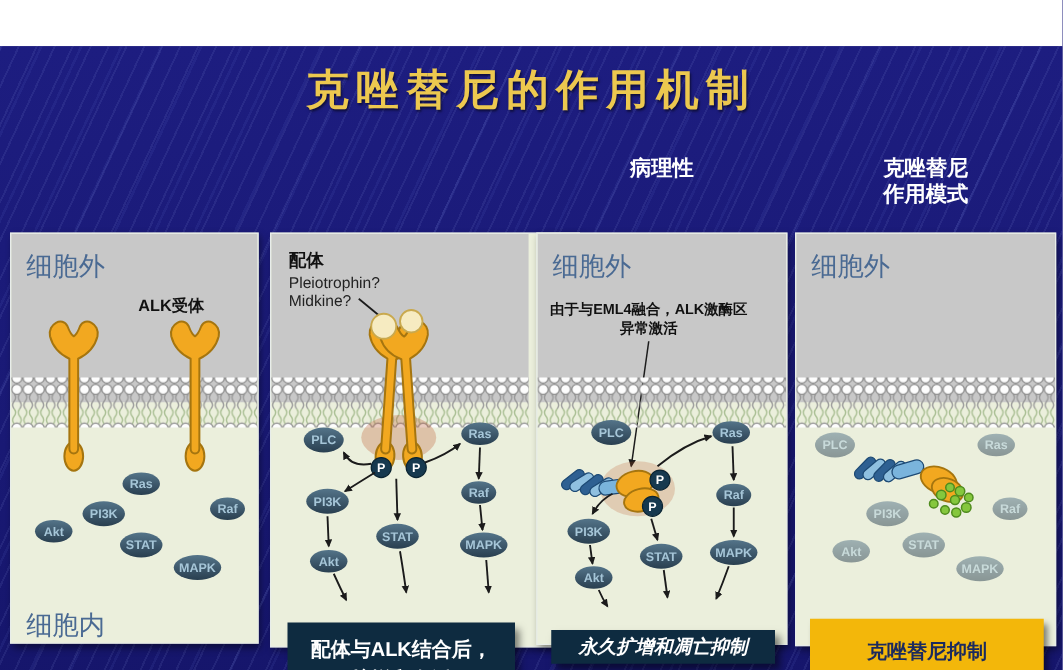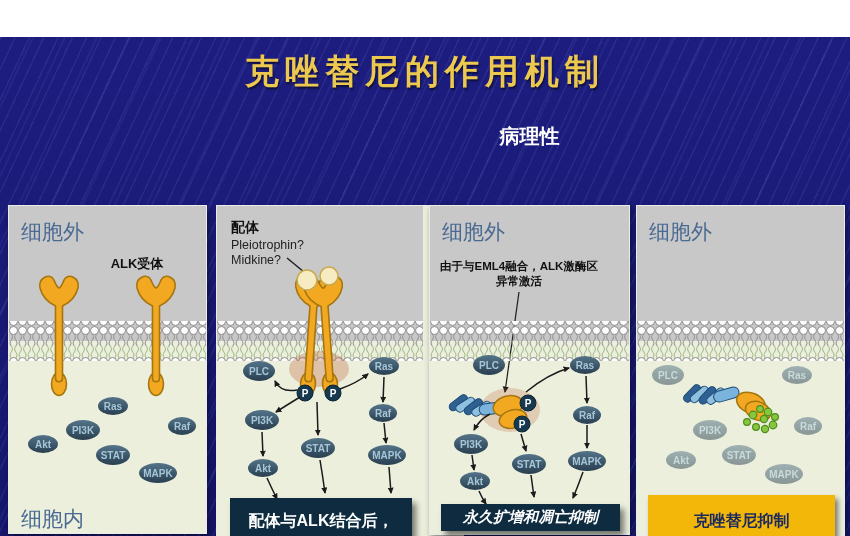--- a/index.html
+++ b/index.html
@@ -18,25 +18,25 @@
 
   .slide-title {
     position: absolute; top: 12px; left: 0; width: 850px;
     text-align: center; font-size: 34px; font-weight: bold;
     letter-spacing: 6px; color: #ecc84f;
     text-shadow: 1px 2px 2px rgba(0,0,0,0.55);
   }
 
   .col-header { position: absolute; color: #ffffff; font-weight: bold; text-align: center; }
   .hdr-normal { left: 90px;  top: 97px;  width: 260px; font-size: 19px; }
-  .hdr-path   { left: 429px; top: 87px;  width: 201px; font-size: 20px; line-height: 1.25; font-family: Liberation Serif, serif; }
+  .hdr-path   { left: 429px; top: 87px;  width: 201px; font-size: 17px; line-height: 1.25; font-family: Liberation Serif, serif; }
   .hdr-criz   { left: 636px; top: 87px;  width: 209px; font-size: 17px; line-height: 1.25; }
 
   .panel {
-    position: absolute; top: 168px;
+    position: absolute; top: 149px;
     border: 1px solid rgba(230,235,245,0.55);
     box-shadow: 2px 3px 6px rgba(0,0,0,0.45);
     background: #ebefdc;
   }
   .p1 { left: 8px;   width: 199px; height: 329px; }
   .p2 { left: 216px; width: 248px; height: 332px; }
   .p3 { left: 429px; width: 201px; height: 330px; }
   .p4 { left: 636px; width: 209px; height: 331px; }
   .panel svg { display: block; }
 
@@ -98,20 +98,24 @@
         <rect x="1" y="-3" width="26" height="11" rx="5.5" fill="#7ab4dc" transform="rotate(-8 14 2)"></rect>
       </g>
     </defs>
   </svg>
 
   <div class="slide-title">克唑替尼的作用机制</div>
 
   <div class="col-header hdr-path">
     <div>病理性</div>
   </div>
+  <div class="col-header hdr-criz">
+    <div>克唑替尼</div>
+    <div>作用模式</div>
+  </div>
 
   <div class="panel p1">
     <svg width="197" height="327" viewBox="0 0 197 327">
       <rect x="0" y="0" width="197" height="135" fill="#c8c8c8"></rect>
       <rect x="0" y="135" width="197" height="192" fill="#ebefdc"></rect>
       <text x="12" y="33" class="cell-label">细胞外</text>
       <text x="128" y="62" class="small-note" font-size="13" text-anchor="middle">ALK受体</text>
       <rect x="0" y="115" width="197" height="40" fill="url(#memb)"></rect>
       <use href="#receptor" transform="translate(50,0)"></use>
       <use href="#receptor" transform="translate(147,0)"></use>

